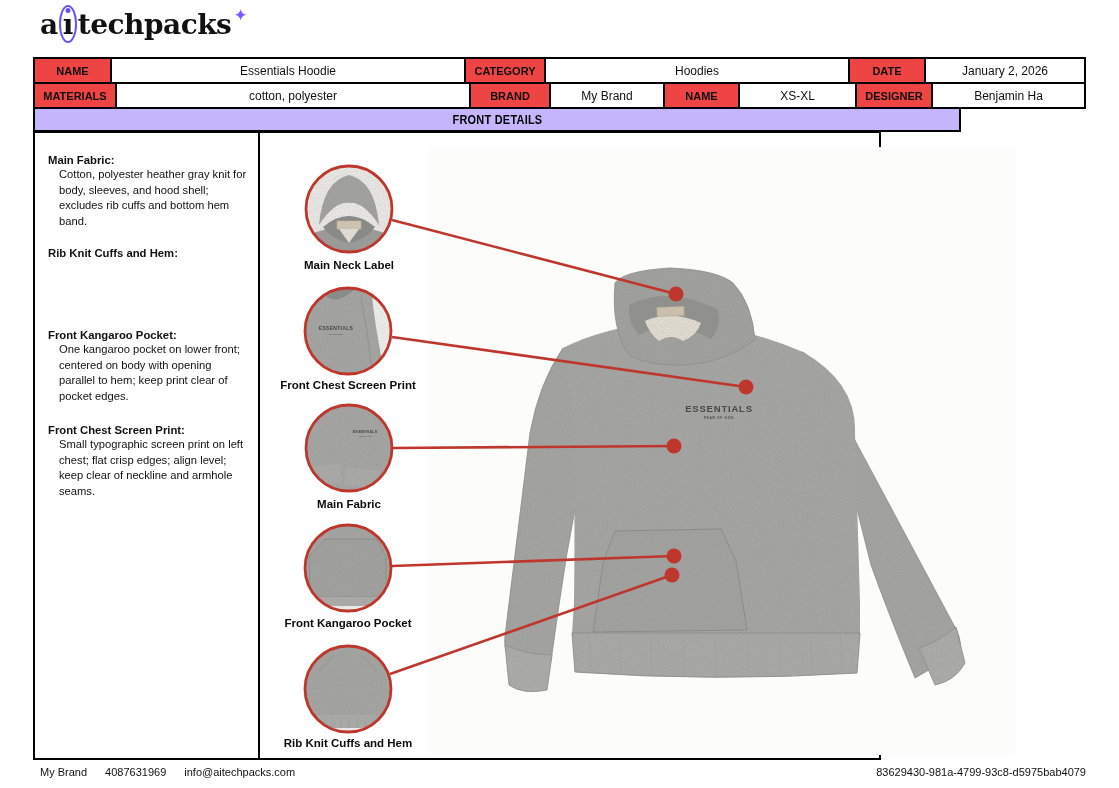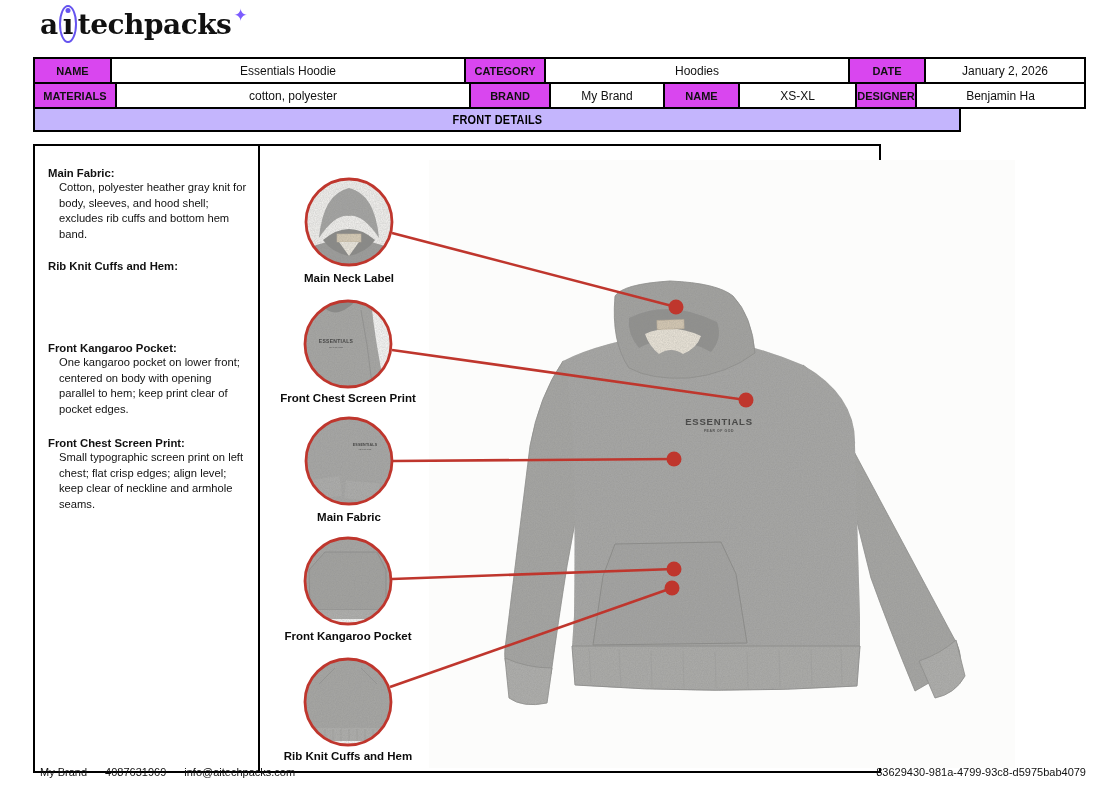--- a/index.html
+++ b/index.html
@@ -10,29 +10,29 @@
   .logo { position:absolute; left:40px; top:8px; font-family:"DejaVu Serif", serif; font-weight:bold; font-size:28px; color:#111; letter-spacing:-0.5px; }
   .logo-i { position:relative; display:inline-block; padding:0 4px; margin:0 1px; }
   .logo-i::before { content:""; position:absolute; left:0; right:0; top:-3px; bottom:-2px; border:2.2px solid #6553ef; border-radius:50%; }
   .logo-i::after { content:""; position:absolute; width:5px; height:5px; border-radius:50%; background:#6553ef; top:0px; left:50%; transform:translateX(-50%); }
   .sparkle { color:#7c5cff; font-size:17px; position:relative; top:-13px; margin-left:2px; font-family:"DejaVu Sans", sans-serif; }
 
   
   .info-table { position:absolute; left:33px; top:57px; width:1053px; background:#000; border:1px solid #000; padding:1px; display:flex; flex-direction:column; gap:2px; }
   .t-row { display:flex; gap:2px; height:23px; }
   .cell { display:flex; align-items:center; justify-content:center; background:#fff; font-size:12px; color:#111; white-space:nowrap; overflow:hidden; }
-  .cell.lab { background:#d946ef; font-weight:bold; font-size:11px; }
+  .cell.lab { background:#ef4444; font-weight:bold; font-size:11px; }
   .grow { flex:1 1 auto; }
 
   
   .section-bar { position:absolute; left:33px; top:107px; width:928px; height:25px; background:#c4b5fd; border:2px solid #000; display:flex; align-items:center; justify-content:center; }
   .section-bar span { font-weight:bold; font-size:13px; letter-spacing:0.3px; display:inline-block; transform:scaleX(0.84); color:#000; }
 
   
-  .main-box { position:absolute; left:33px; top:144px; width:848px; height:629px; border:2px solid #000; background:#fff; }
+  .main-box { position:absolute; left:33px; top:131px; width:848px; height:629px; border:2px solid #000; background:#fff; }
   .spec-panel { position:absolute; left:0; top:0; width:225px; height:100%; border-right:2px solid #000; background:#fff; }
   .spec { position:absolute; left:13px; width:202px; color:#111; }
   .spec .sp-title { font-weight:bold; font-size:11.3px; margin-bottom:1px; }
   .spec .sp-body { font-size:11.2px; line-height:15.5px; padding-left:11px; }
   .detail-svg { position:absolute; left:224px; top:0; }
 
   .footer-left { position:absolute; left:40px; top:766px; font-size:11px; color:#111; }
   .footer-left span { margin-right:18px; }
   .footer-right { position:absolute; right:33px; top:766px; font-size:11px; color:#111; }
 
@@ -56,21 +56,21 @@
       <div class="cell lab" style="width:74px">DATE</div>
       <div class="cell grow">January 2, 2026</div>
     </div>
     <div class="t-row">
       <div class="cell lab" style="width:80px">MATERIALS</div>
       <div class="cell" style="width:352px">cotton, polyester</div>
       <div class="cell lab" style="width:78px">BRAND</div>
       <div class="cell" style="width:112px">My Brand</div>
       <div class="cell lab" style="width:73px">NAME</div>
       <div class="cell" style="width:115px">XS-XL</div>
-      <div class="cell lab" style="width:58px">DESIGNER</div>
+      <div class="cell lab" style="width:74px">DESIGNER</div>
       <div class="cell grow">Benjamin Ha</div>
     </div>
   </div>
 
   <div class="section-bar">
     <span>FRONT DETAILS</span>
   </div>
 
   <div class="main-box">
 

